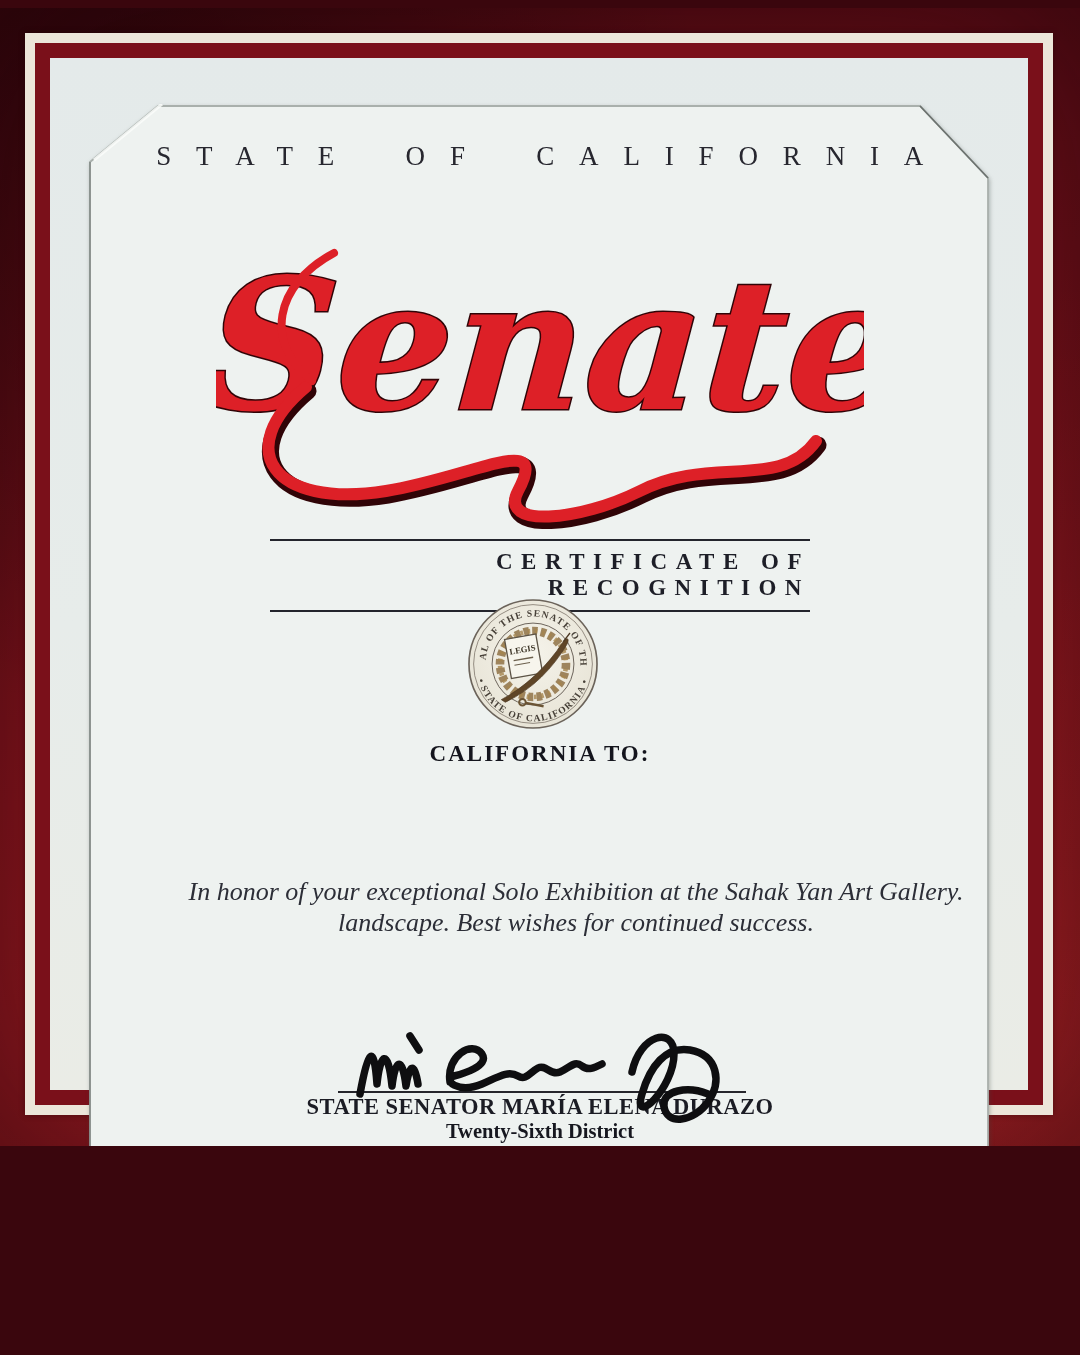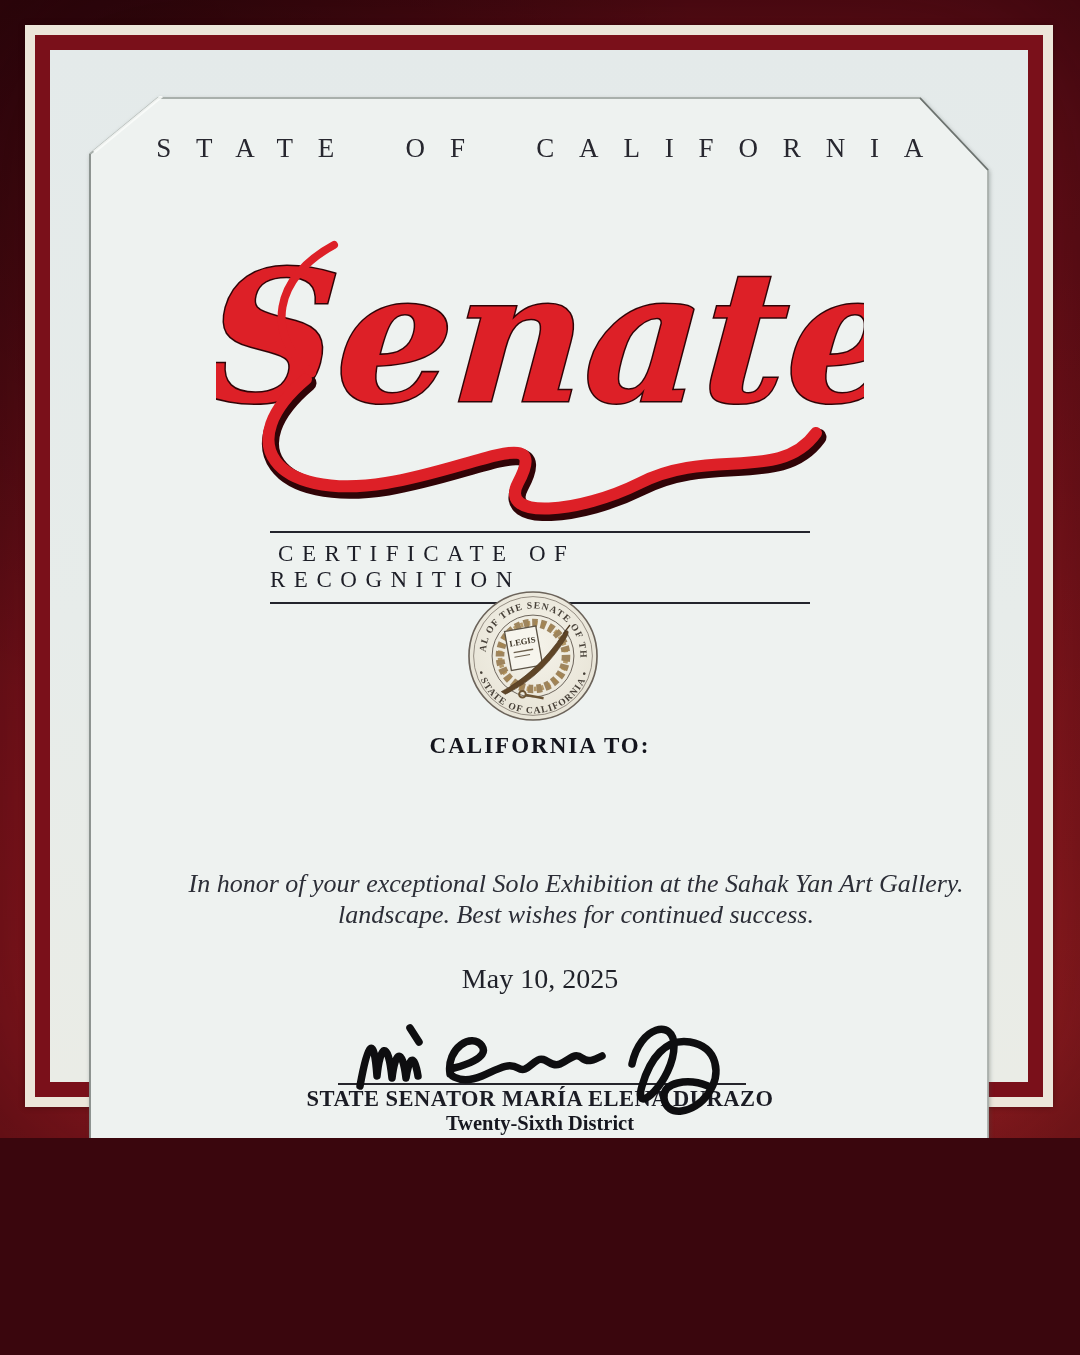--- a/index.html
+++ b/index.html
@@ -4,20 +4,21 @@
 <style>
   html,body{margin:0;padding:0;background:#3a060d;}
   #page{
     position:relative;width:1080px;height:1138px;overflow:hidden;
     font-family:"Liberation Serif", serif;
     background:
       radial-gradient(ellipse at 12% 6%, rgba(10,0,3,.50), transparent 42%),
       radial-gradient(ellipse at 95% 100%, rgba(255,80,60,.10), transparent 55%),
       linear-gradient(172deg, #570b15 0%, #6e0f1a 30%, #8a151f 62%, #9e1c23 100%);
     box-shadow: inset 0 0 190px rgba(18,0,4,.55);
+    margin-top: 8px;
   }
   
   #stripe-white{
     position:absolute;left:25px;top:25px;right:27px;bottom:31px;
     border:10px solid #ece6da;
     box-shadow:0 0 6px rgba(30,0,5,.4);
   }
   #stripe-red{
     position:absolute;left:0;top:0;right:0;bottom:0;
     border:15px solid #7a101a;
@@ -28,22 +29,22 @@
   }
   
   #sheet-svg{position:absolute;left:88px;top:96px;filter:drop-shadow(1px 2px 2px rgba(60,70,66,.35));}
   
   .row{position:absolute;left:0;width:100%;text-align:center;color:#22232c;}
   #state-line{top:133px;font-size:27px;letter-spacing:.92em;word-spacing:.55em;color:#27272f;text-indent:.9em;}
   #senate-art{position:absolute;left:216px;top:183px;}
   #cert-title{
     position:absolute;left:270px;top:531px;width:540px;
     border-top:2.5px solid #23242c;border-bottom:2.5px solid #23242c;
-    padding:8px 0 9px;text-align:left;
-    font-size:23px;font-weight:400;letter-spacing:.37em;color:#1d1e27;text-indent:.35em;
+    padding:8px 0 9px;text-align:right;
+    font-size:23px;font-weight:700;letter-spacing:.37em;color:#1d1e27;text-indent:.35em;
   }
   #seal-svg{position:absolute;left:467px;top:590px;}
   #presented-to{top:733px;font-size:23px;font-weight:700;letter-spacing:2px;color:#14151d;}
   #recipient{top:770px;font-size:66px;font-weight:700;letter-spacing:1px;color:#23252e;}
   #body-text{top:868px;font-size:26px;font-style:italic;line-height:31px;color:#2c2e37;padding-left:36px;}
   #date-line{top:963px;font-size:28px;color:#1f2129;}
   #signature-svg{position:absolute;left:322px;top:1000px;z-index:5;}
   #signatory{top:1086px;font-size:22.5px;font-weight:700;letter-spacing:.5px;color:#1b1c24;}
   #district{top:1112px;font-size:20.5px;font-weight:700;color:#16171f;}
 </style>
@@ -119,21 +120,20 @@
   </svg>
 
   <div id="presented-to" class="row">CALIFORNIA TO:</div>
 
 
   <div id="body-text" class="row">
     <div>In honor of your exceptional Solo Exhibition at the Sahak Yan Art Gallery.</div>
     <div>landscape. Best wishes for continued success.</div>
   </div>
 
-  <div id="date-line" class="row">May 10, 2025</div>
 
   <svg id="signature-svg" width="440" height="150" viewBox="0 0 440 150">
     <line x1="16" y1="84" x2="424" y2="84" stroke="#26262c" stroke-width="2"></line>
     <g fill="none" stroke="#0e0e10" stroke-width="7.5" stroke-linecap="round" stroke-linejoin="round">
       <path d="M38,86 C46,42 52,34 55,76 C58,46 66,38 70,78 C73,52 80,46 84,78 C87,58 92,52 96,76"></path>
       <path d="M88,28 L97,42"></path>
       <path d="M128,74 C124,48 150,32 160,46 C168,58 140,66 132,68 C120,72 136,86 160,76 C176,69 186,62 196,68 C204,73 208,64 216,60 C224,56 228,68 238,64 C248,60 252,52 260,58 C266,63 272,60 280,56"></path>
       <path d="M310,64 C318,26 352,18 352,46 C352,80 310,120 320,86 C328,58 344,38 368,42 C396,47 400,74 386,94 C372,114 344,118 342,98 C340,82 366,78 386,86"></path>
     </g>
   </svg>

